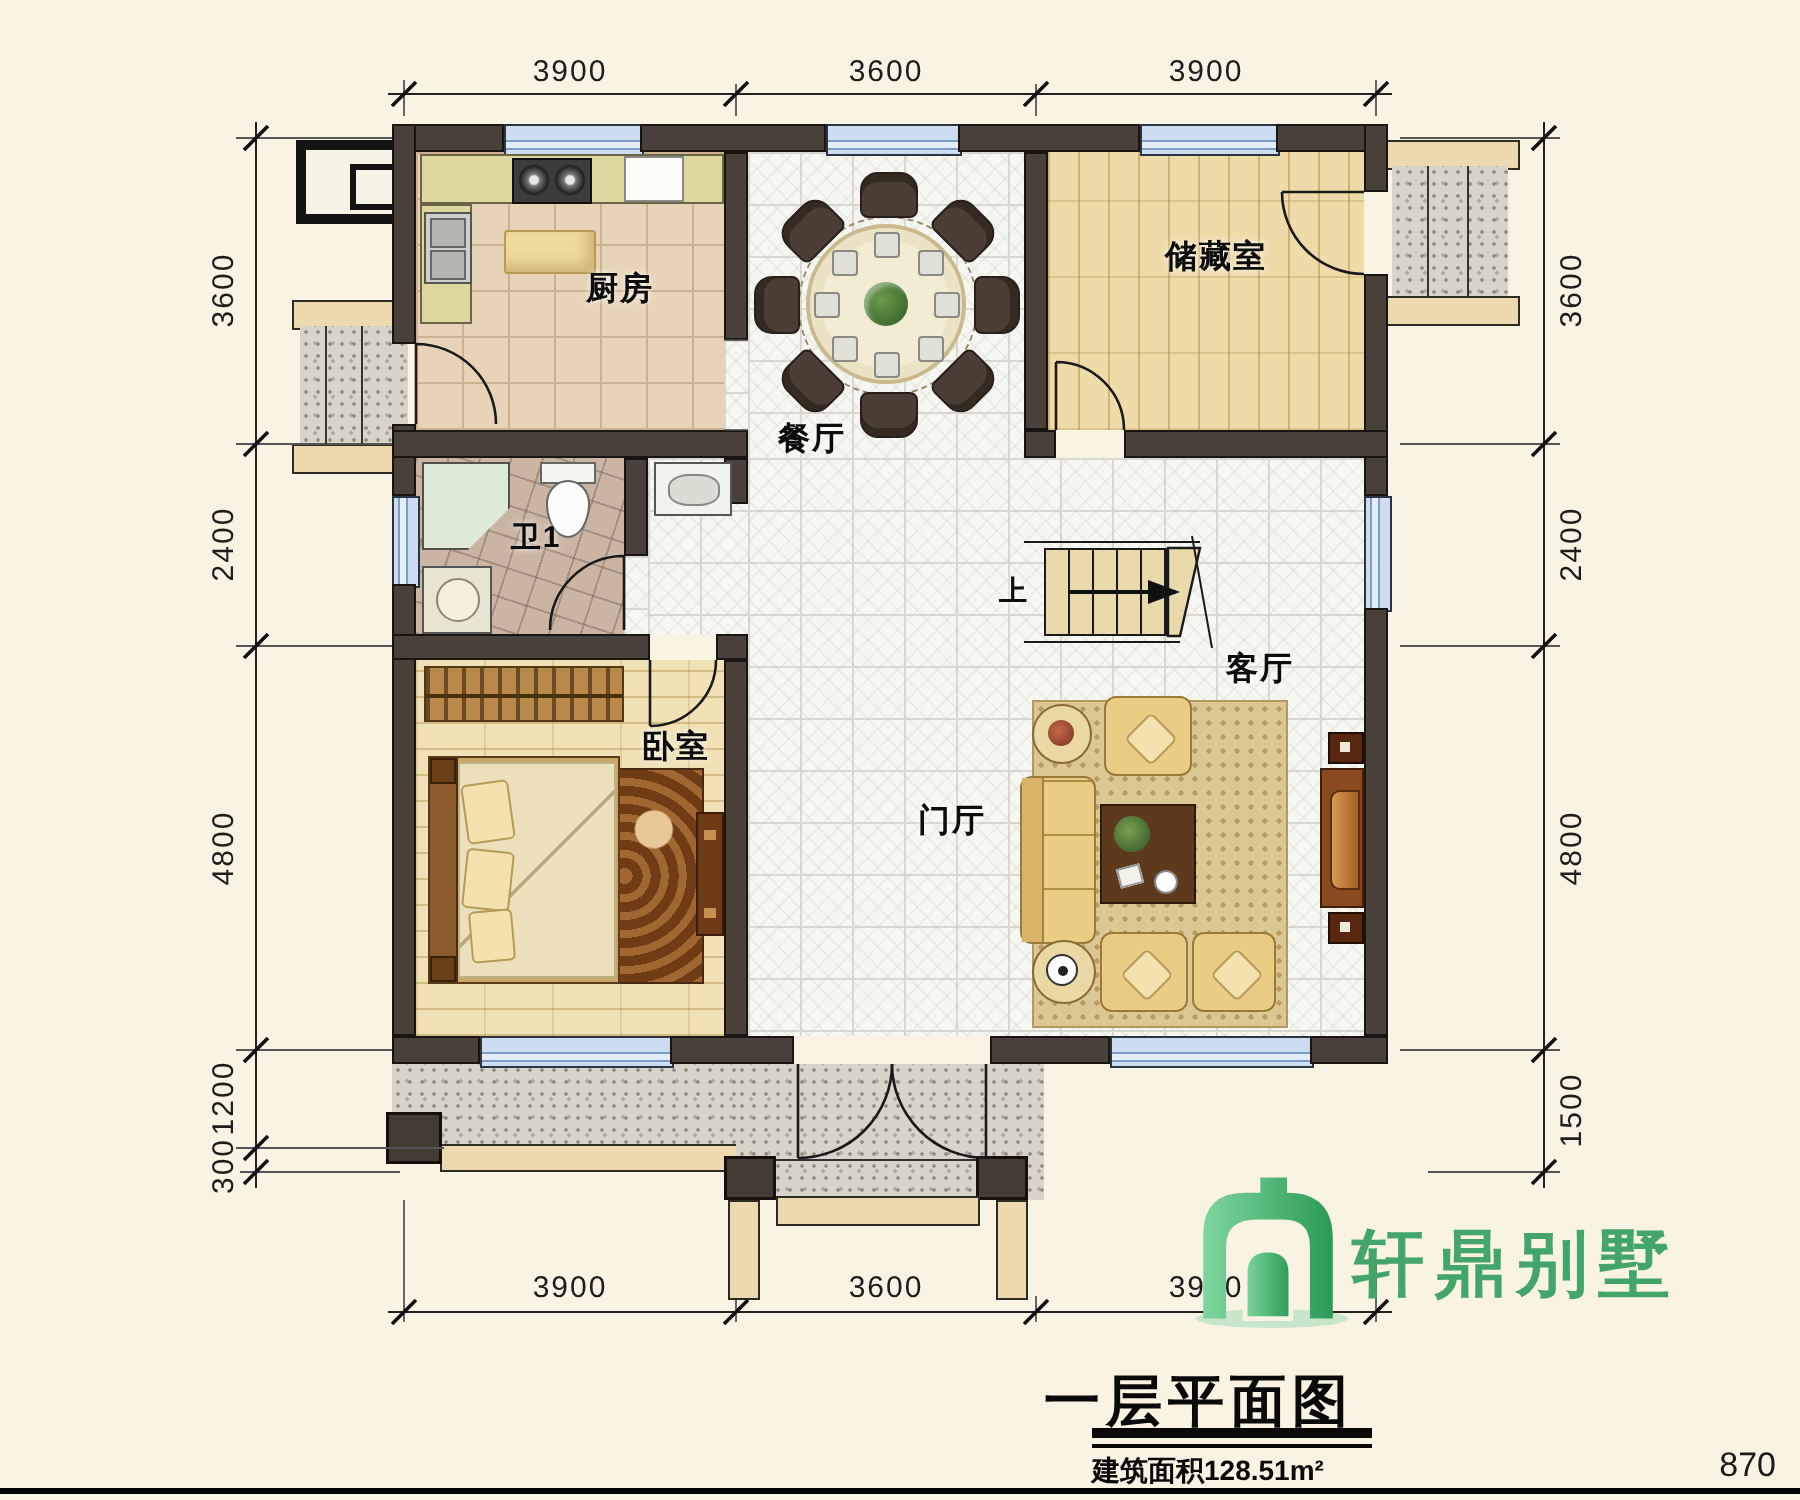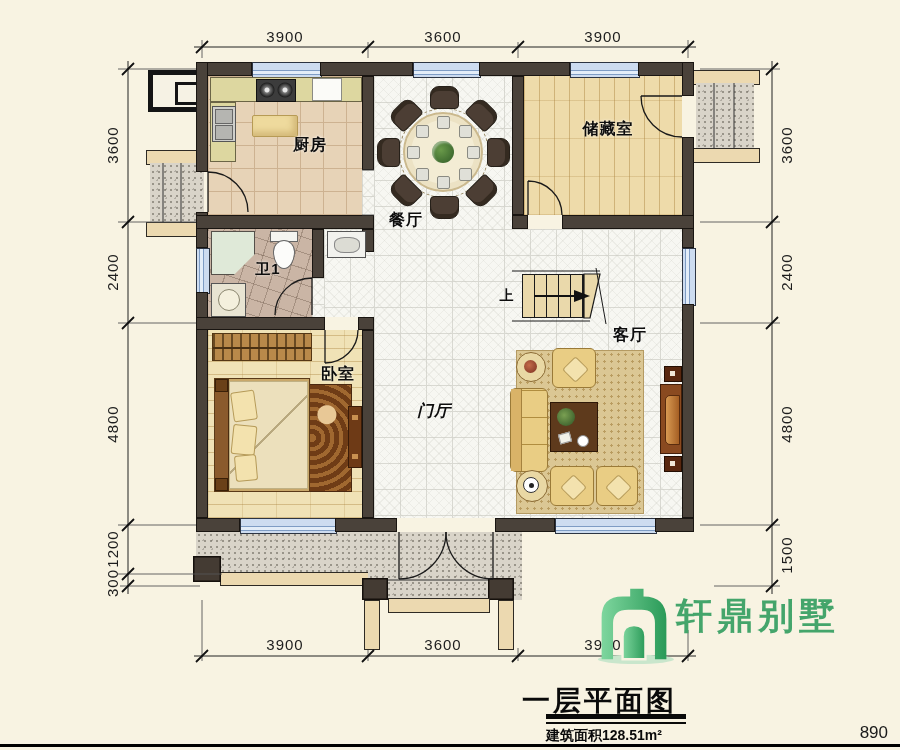--- a/index.html
+++ b/index.html
@@ -295,39 +295,39 @@
   <div class="dim-label v" style="left:786px;top:145px;">3600</div>
   <div class="dim-label v" style="left:786px;top:272px;">2400</div>
   <div class="dim-label v" style="left:786px;top:424px;">4800</div>
   <div class="dim-label v" style="left:786px;top:555px;">1500</div>
 
   <div class="room-label" style="left:310px;top:145px;">厨房</div>
   <div class="room-label" style="left:406px;top:220px;">餐厅</div>
   <div class="room-label" style="left:608px;top:129px;">储藏室</div>
   <div class="room-label" style="left:268px;top:269px;font-size:15px;" ind="rooms.bath">卫1</div>
   <div class="room-label" style="left:338px;top:374px;">卧室</div>
-  <div class="room-label" style="left:434px;top:411px;font-style:italic;">门厅</div>
+  <div class="room-label" style="left:476px;top:411px;">门厅</div>
   <div class="room-label" style="left:630px;top:335px;text-align:right;">客厅</div>
   <div class="room-label" style="left:507px;top:296px;font-size:14px;">上</div>
 
   <div class="abs" style="left:594px;top:582px;width:300px;height:84px;">
     <svg width="80" height="82" viewBox="0 0 84 84" style="position:absolute;left:0;top:2px;">
       <defs>
         <linearGradient id="lg" x1="0" y1="0" x2="1" y2="0">
           <stop offset="0" stop-color="#7ed69e"></stop>
             <stop offset="1" stop-color="#2a9a58"></stop>
         </linearGradient>
       </defs>
       <ellipse cx="44" cy="78" rx="40" ry="5" fill="#c9e6cc"></ellipse>
       <path d="M8,78 V34 Q8,12 30,12 H38 V4 H52 V12 Q76,12 76,36 V78 H64 V40 Q64,26 50,26 H36 Q20,26 20,40 V78 Z" fill="url(#lg)"></path>
       <path d="M30,78 V54 Q30,42 42,42 Q54,42 54,54 V78 Z" fill="url(#lg)" stroke="#f8f3e2" stroke-width="2.5"></path>
     </svg>
-    <div class="logo-cn" style="left:82px;top:10px;">轩鼎别墅</div>
+    <div class="logo-cn" style="left:82px;top:26px;">轩鼎别墅</div>
   </div>
 
   <div class="tb-title" style="left:522px;top:682px;">一层平面图</div>
   <div class="abs" style="left:546px;top:714px;width:140px;height:5px;background:#0a0a0a;"></div>
   <div class="abs" style="left:546px;top:722px;width:140px;height:1.5px;background:#0a0a0a;"></div>
   <div class="tb-area" style="left:546px;top:727px;">建筑面积128.51m²</div>
-  <div class="tb-sheet" style="left:888px;top:733px;">890</div>
+  <div class="tb-sheet" style="left:888px;top:733px;">870</div>
   <div class="abs" style="left:0;top:744px;width:900px;height:3px;background:#000;"></div>
 
 </div>
 
 </body></html>

